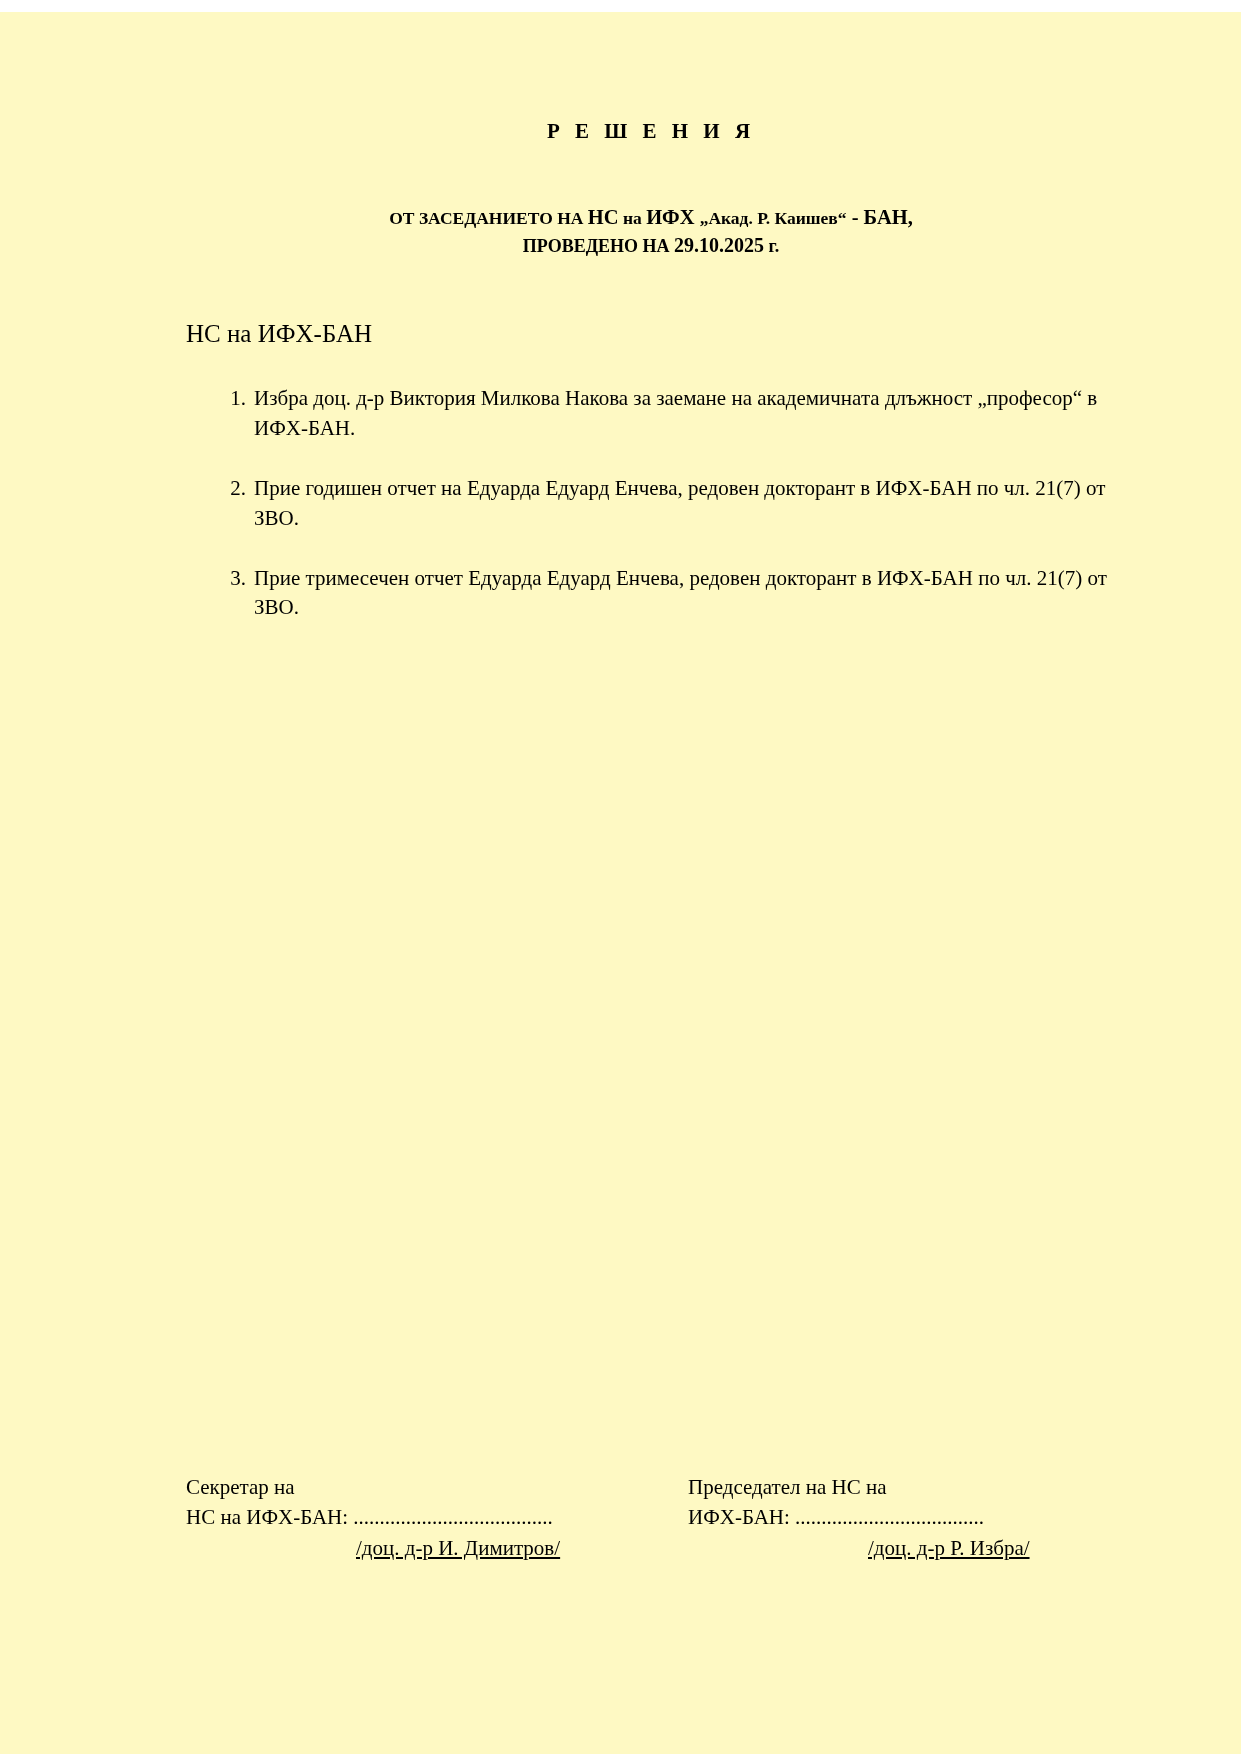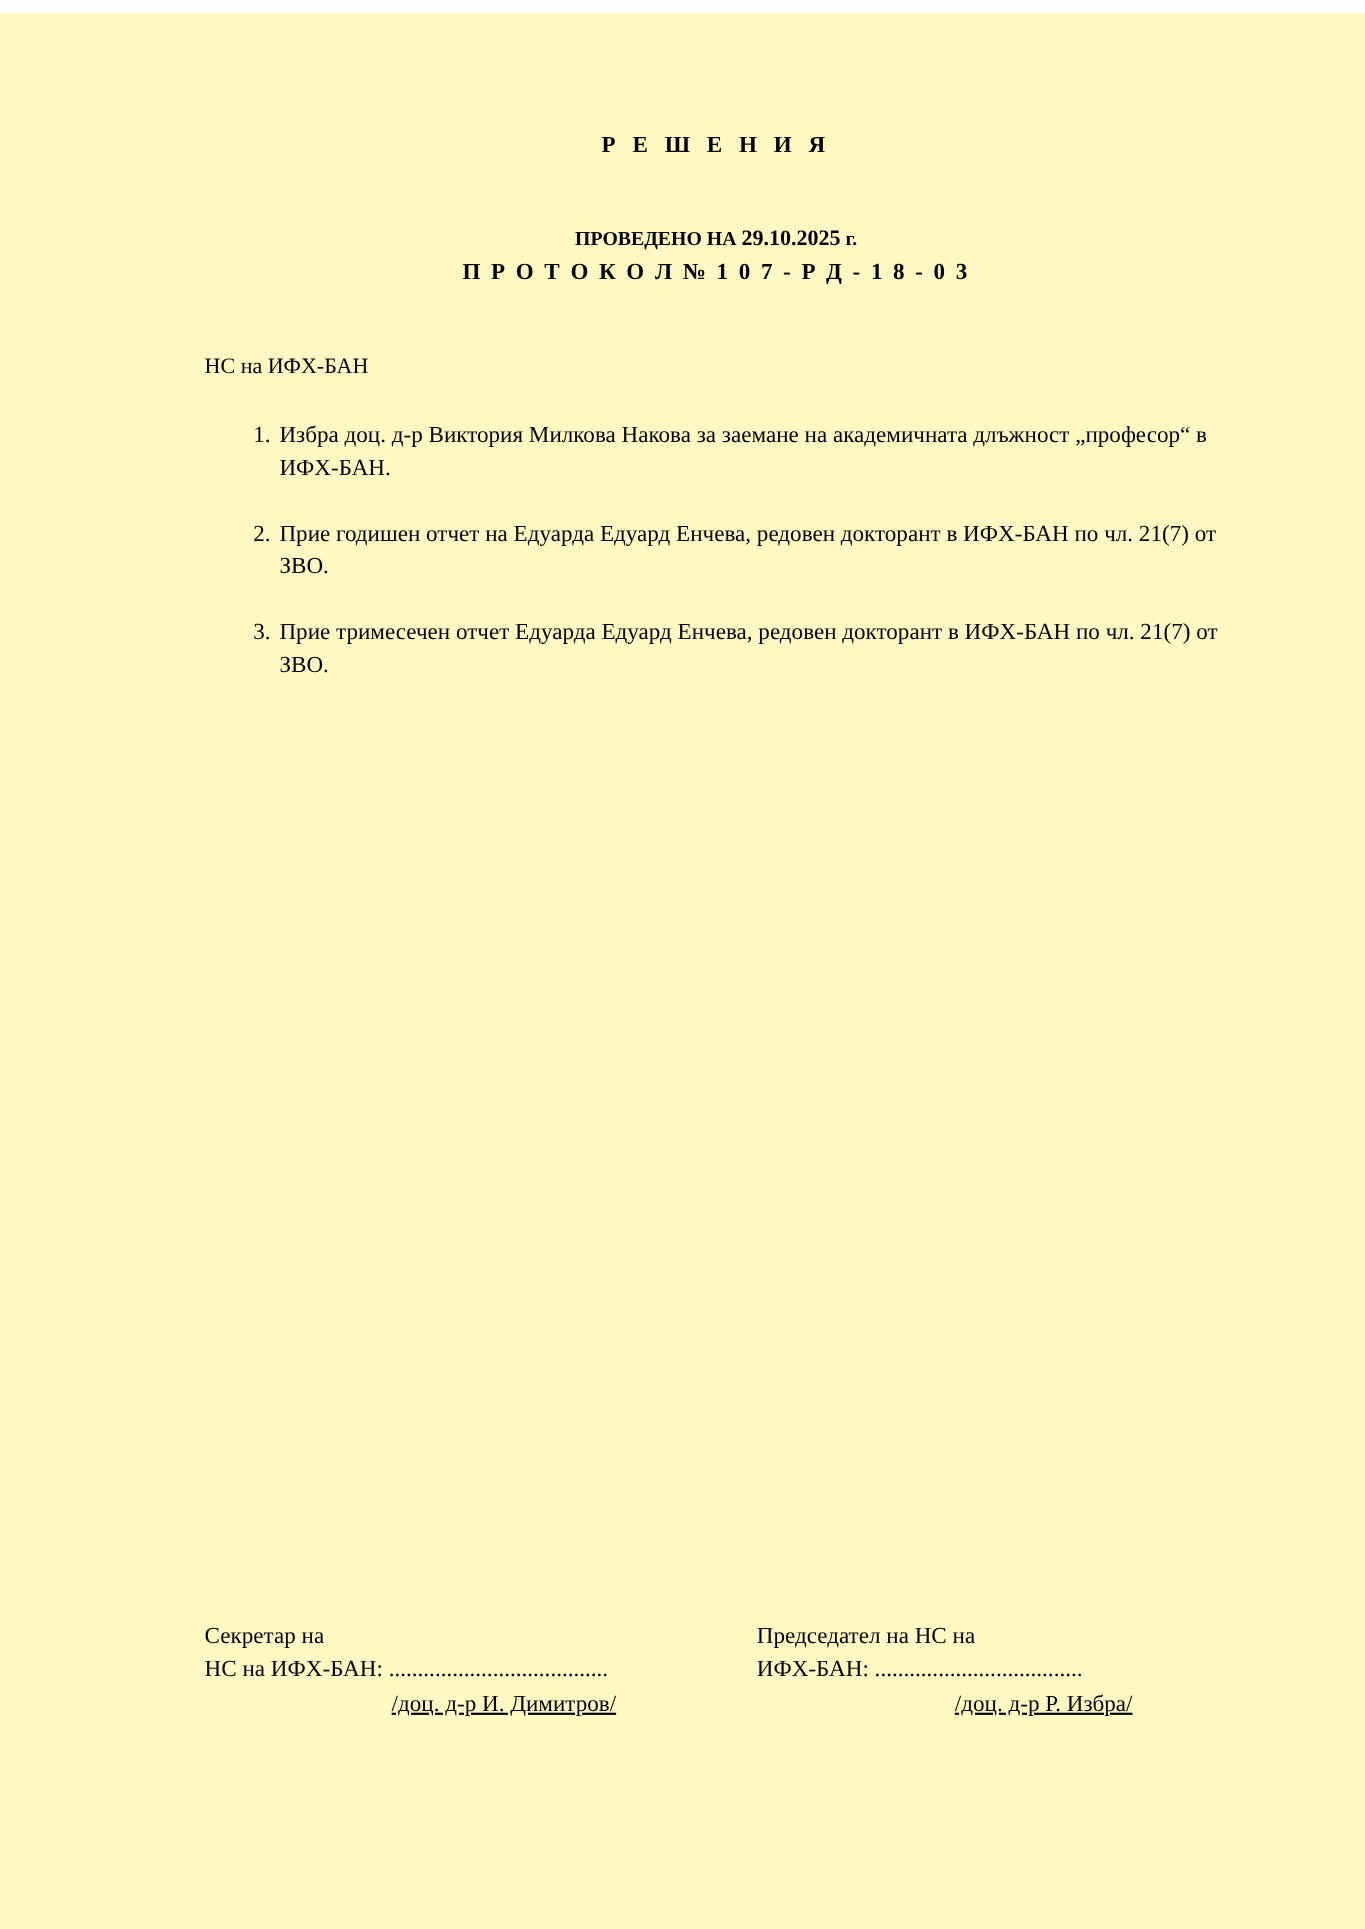--- a/index.html
+++ b/index.html
@@ -59,21 +59,21 @@
   }
   .subtitle-line-3 {
     font-weight: bold;
     font-size: 21px;
     letter-spacing: 2.2px;
     margin-top: 2px;
   }
 
   
   .org-line {
-    font-size: 20px;
+    font-size: 25px;
     margin-top: 61px;
     margin-left: 0px;
   }
 
   ol.decisions {
     margin: 0;
     padding: 0;
     list-style: none;
     margin-top: 36px;
   }
@@ -126,22 +126,22 @@
 </head>
 <body>
 
 <div class="page">
 
   <div class="content">
 
     <div class="doc-title">Р Е Ш Е Н И Я</div>
 
     <div class="subtitle-block">
+      <div class="subtitle-line-1"><span class="smallcaps">ОТ ЗАСЕДАНИЕТО НА </span><span>НС</span><span class="smallcaps"> на </span><span>ИФХ </span><span class="smallcaps">„Акад. Р. Каишев“</span><span> - БАН,</span></div>
       <div class="subtitle-line-2"><span>ПРОВЕДЕНО НА </span><span class="big">29.10.2025</span><span> г.</span></div>
-      <div class="subtitle-line-3">П Р О Т О К О Л   № 1 0 7 - Р Д - 1 8 - 0 3</div>
     </div>
 
     <div class="org-line">НС на ИФХ-БАН</div>
 
     <ol class="decisions">
       <li>
         <span class="num">1.</span>
         <span>Избра доц. д-р Виктория Милкова Накова за заемане на академичната длъжност „професор“ в ИФХ-БАН.</span>
       </li>
       <li>

